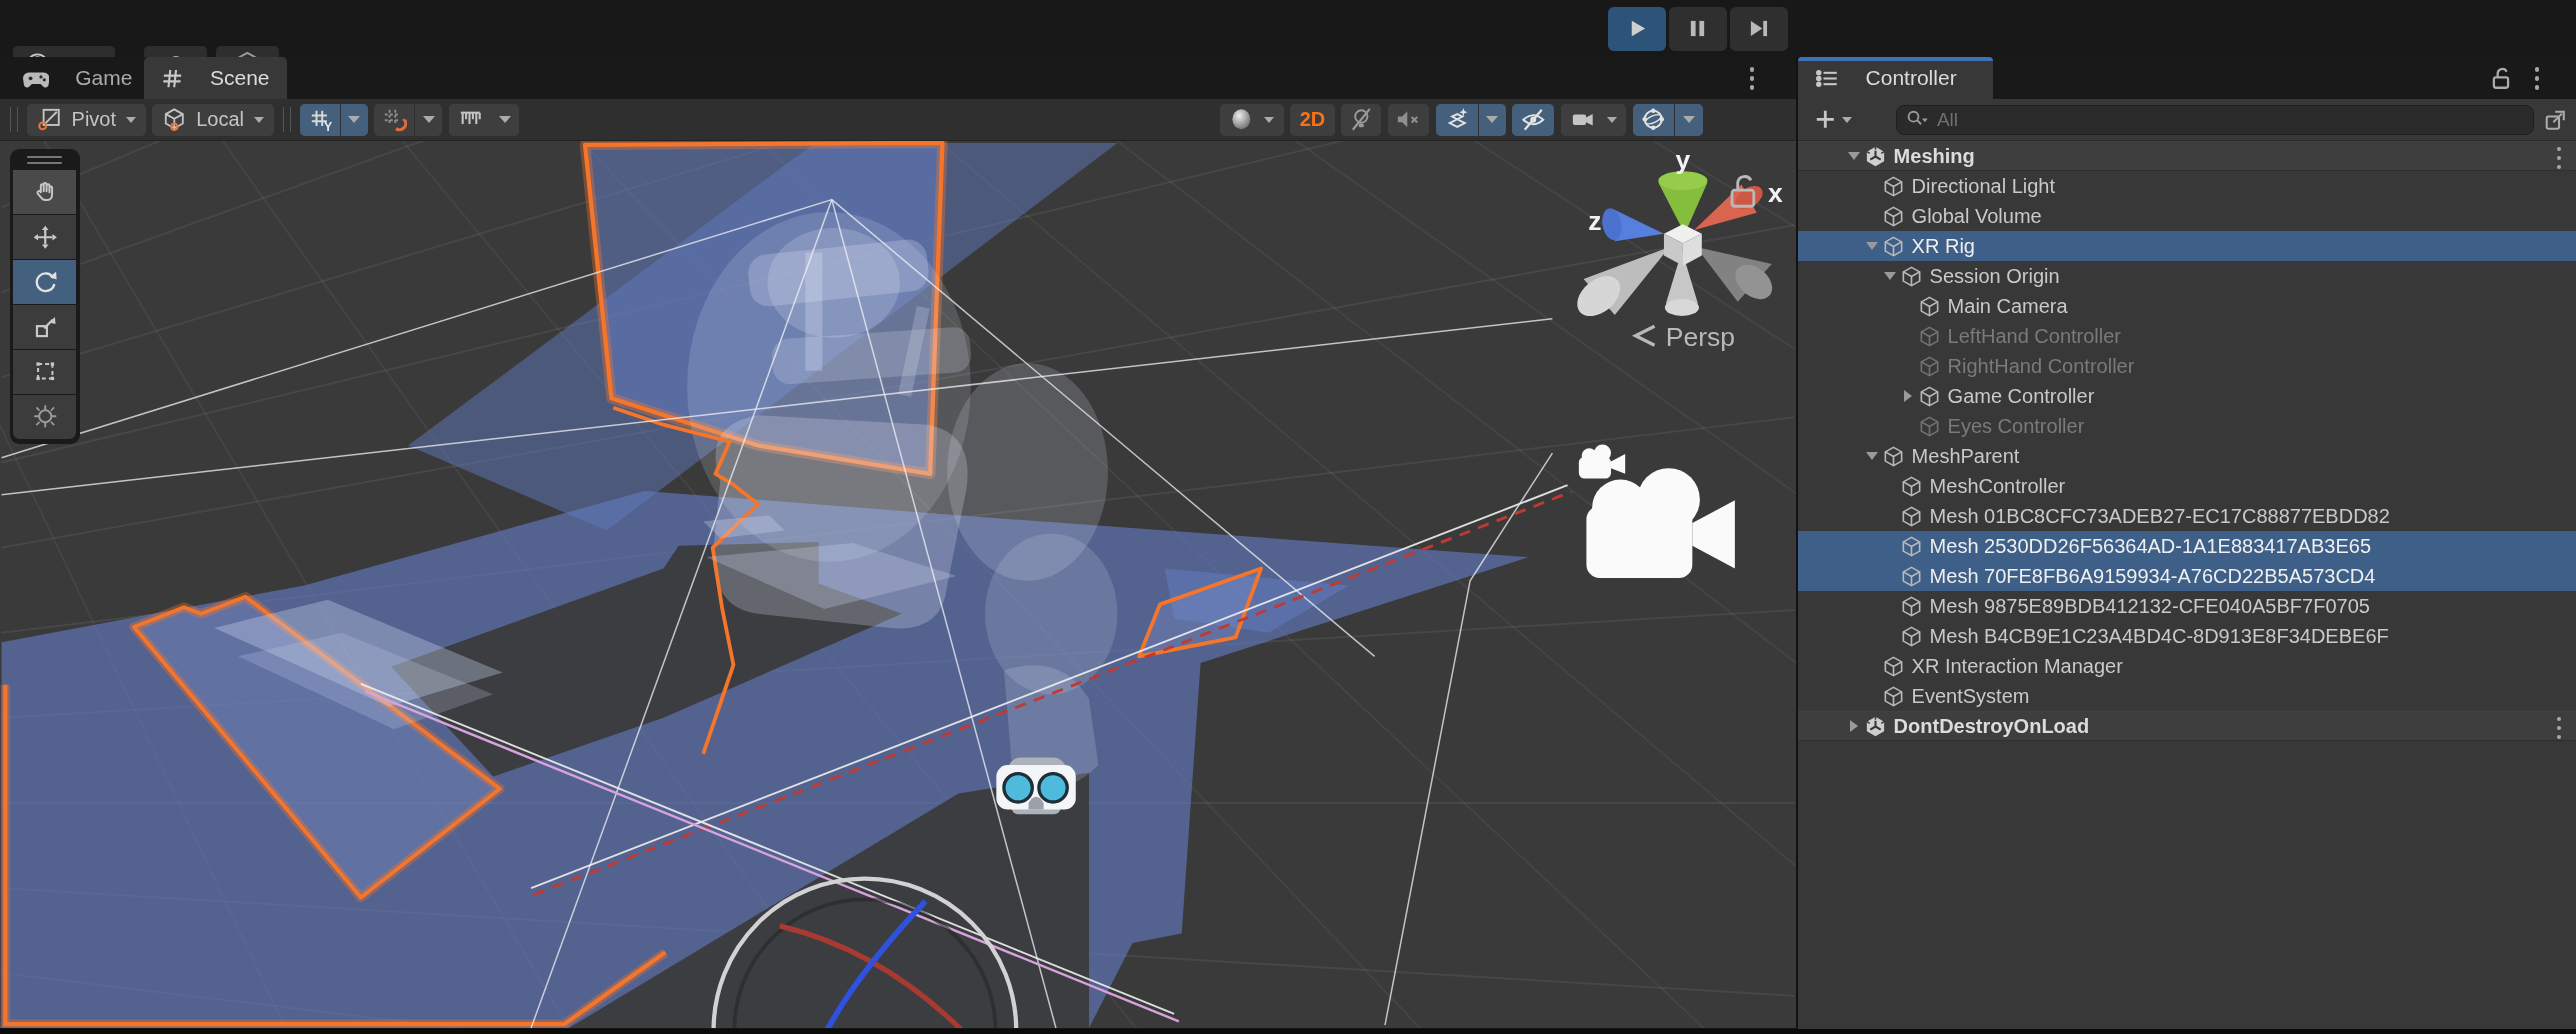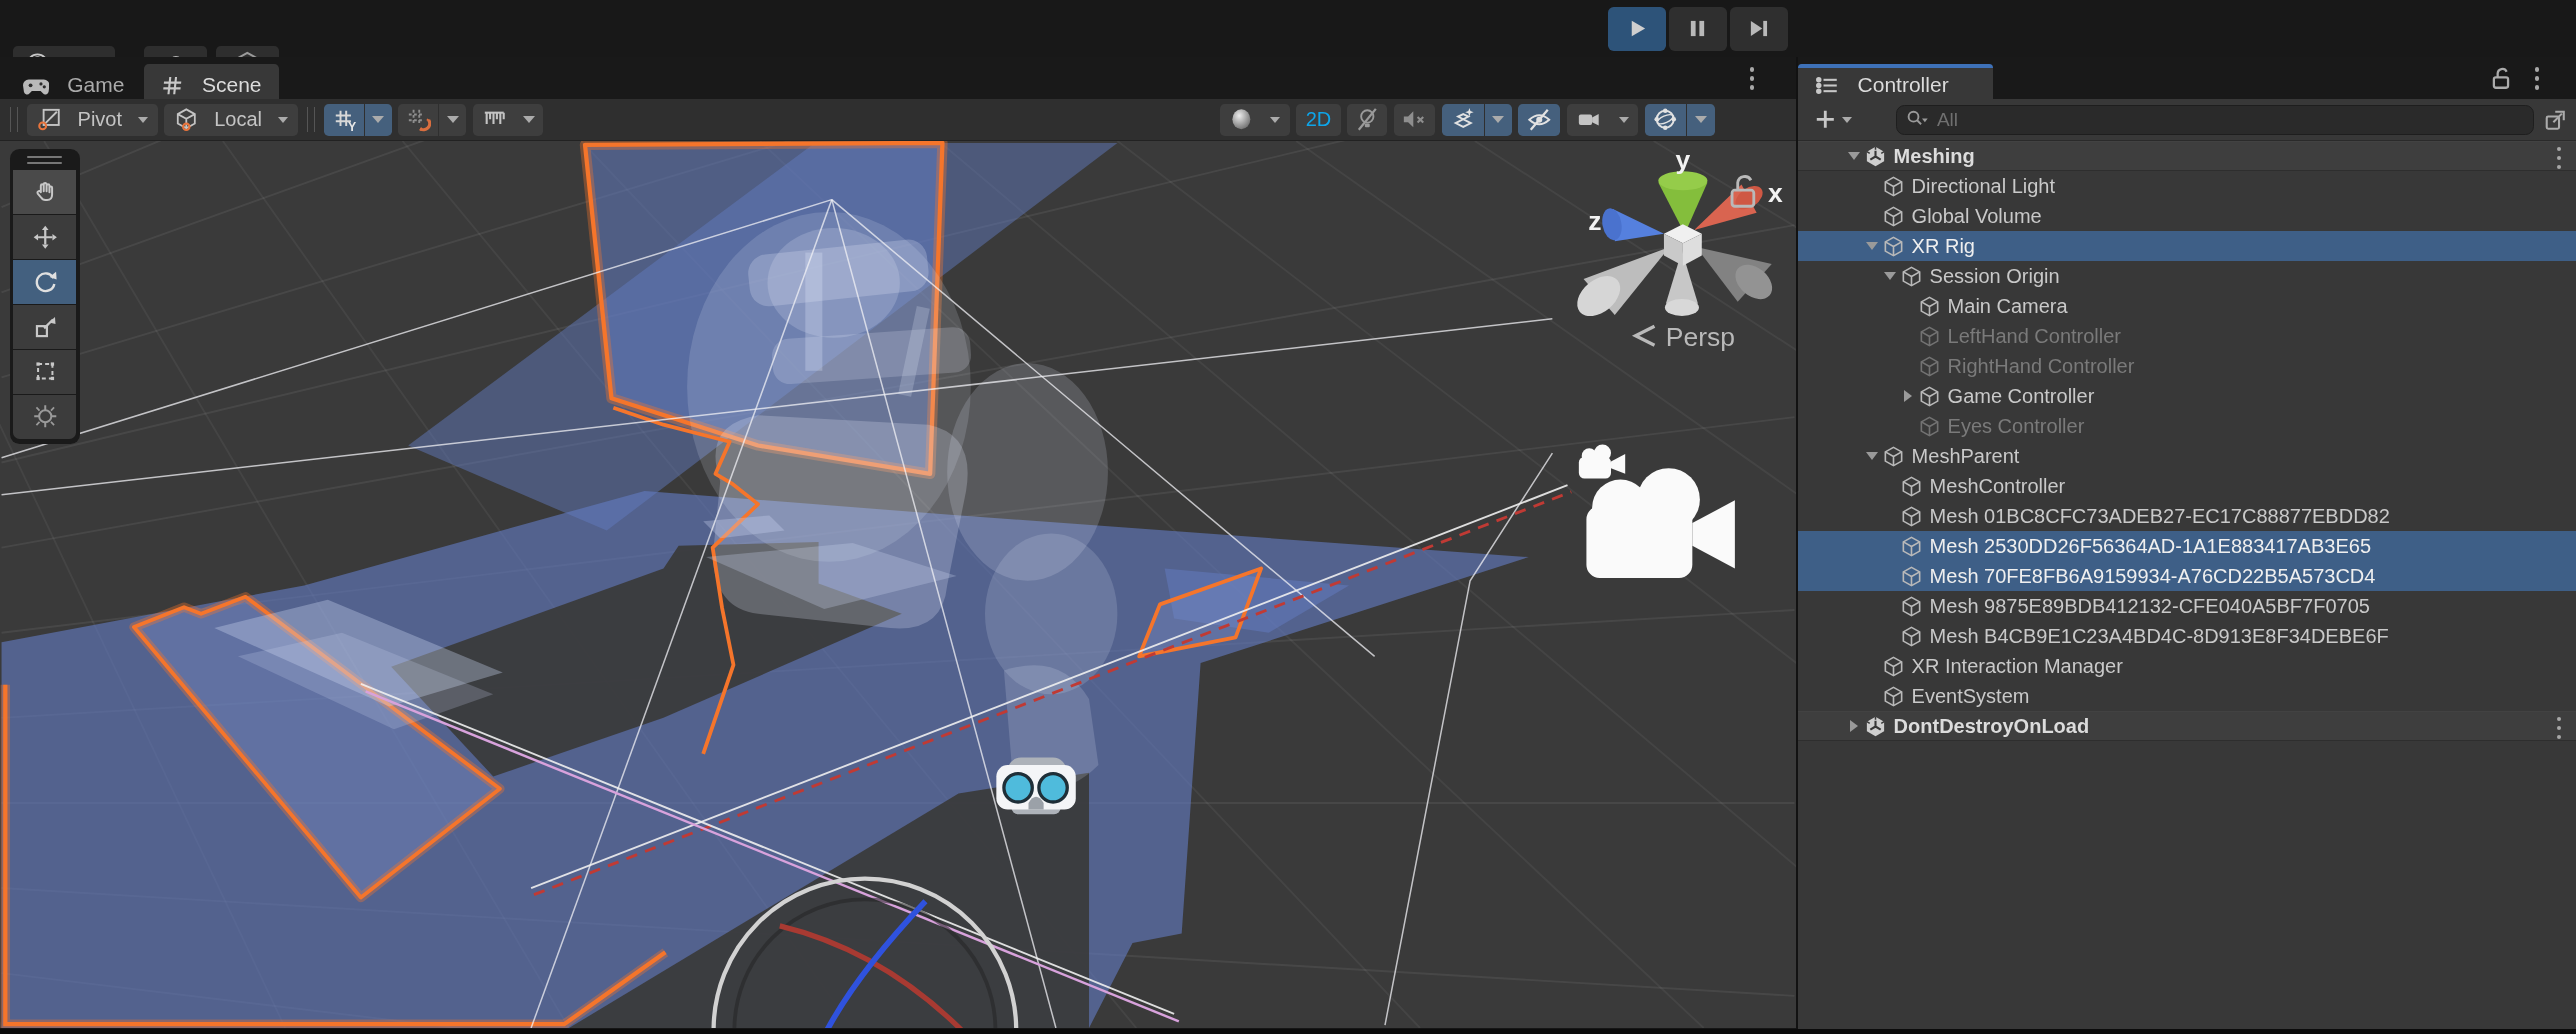--- a/index.html
+++ b/index.html
@@ -11,30 +11,30 @@
           display:flex;align-items:center;gap:8.5px;padding:0 12.3px;color:#C8C8C8;font-size:20px;margin-top:36px;}
   .caret{width:0;height:0;border-left:6.6px solid transparent;border-right:6.6px solid transparent;border-top:7.6px solid #ABABAB;}
   .caret.sm{border-left-width:5.7px;border-right-width:5.7px;border-top-width:6.6px;}
   #play-group{position:absolute;left:1608px;top:6.6px;display:flex;gap:2.8px;}
   .play-btn{width:58px;height:44px;background:#2F2F2F;border-radius:5.7px;display:flex;align-items:center;justify-content:center;}
   .play-btn.on{background:#2D5379;}
   
   #scene-dock{position:absolute;left:0;top:57px;width:1796px;height:972px;}
   #hier-dock{position:absolute;left:1796px;top:57px;width:780px;height:972px;background:#383838;border-left:2.8px solid #121212;box-sizing:border-box;}
   .tabstrip{position:absolute;left:0;top:0;right:0;height:42px;background:#191919;}
-  .tab{position:absolute;top:7px;height:42px;display:flex;align-items:center;gap:18px;padding:0 17px;
+  .tab{position:absolute;top:0;height:42px;display:flex;align-items:center;gap:26px;padding:0 17px;
        font-size:21px;color:#ABABAB;border-radius:4.7px 4.7px 0 0;box-sizing:border-box;}
   .tab.active{background:#383838;color:#DCDCDC;}
   .tab.focus-top::before{content:"";position:absolute;left:0;top:0;right:0;height:3.8px;background:#3E71B8;border-radius:3.8px 3.8px 0 0;}
   .kebab{display:flex;flex-direction:column;gap:4.7px;align-items:center;}
   .kebab i{width:4.3px;height:4.3px;border-radius:50%;background:#A8A8A8;display:block;}
   
   #scene-tools{position:absolute;left:0;top:42px;width:1796px;height:42px;background:#2F2F2F;border-bottom:0.9px solid #222;box-sizing:border-box;}
   .tool-group{position:absolute;top:4.7px;display:flex;gap:6.6px;align-items:center;}
-  .st-btn{height:32px;background:#3E3E3E;border-radius:4.7px;display:flex;align-items:center;padding:0 9.5px;gap:16px;
+  .st-btn{height:32px;background:#3E3E3E;border-radius:4.7px;display:flex;align-items:center;padding:0 9.5px;gap:10px;
           font-size:20px;color:#C4C4C4;}
   .st-btn.icon-only{padding:0 7.6px;}
   .st-btn.on{background:#45607D;}
   .split{display:flex;gap:0.9px;}
   .split .st-btn:first-child{border-radius:4.7px 0 0 4.7px;}
   .split .st-btn:last-child{border-radius:0 4.7px 4.7px 0;}
   .grip{width:5.7px;height:24.6px;border-left:1.9px solid #555;border-right:1.9px solid #555;margin:0 2.8px;}
   
   #viewport{position:absolute;left:0;top:84px;width:1796px;height:887px;background:#3A3A3A;overflow:hidden;}
   #palette{position:absolute;left:9.5px;top:7.6px;width:70px;background:#1A1A1A;border-radius:9.5px;padding:2.8px 3.8px 5.7px 3.8px;box-sizing:border-box;}
@@ -220,21 +220,21 @@
     </div>
 
     <div class="tool-group" style="left:1220px">
       <div class="st-btn">
         <svg width="24.6" height="24.6" viewBox="0 0 26 26">
           <ellipse cx="12" cy="13" rx="9.5" ry="10.5" fill="url(#sphg)"></ellipse>
         </svg>
         <span class="caret sm"></span>
       </div>
       <div class="st-btn">
-        <span style="font-weight:normal;color:#0ea5e9">2D</span>
+        <span style="font-weight:bold;color:#f97316">2D</span>
       </div>
       <div class="st-btn icon-only">
         <svg width="24.6" height="24.6" viewBox="0 0 26 26">
           <circle cx="13" cy="10" r="6.5" fill="none" stroke="#9A9A9A" stroke-width="2"></circle>
           <rect x="10.4" y="17.5" width="5.2" height="4" rx="1.2" fill="#9A9A9A"></rect>
           <path d="M4 24 L22 2" stroke="#9A9A9A" stroke-width="2.4"></path>
         </svg>
       </div>
       <div class="st-btn icon-only">
         <svg width="26.5" height="24.6" viewBox="0 0 28 26">

